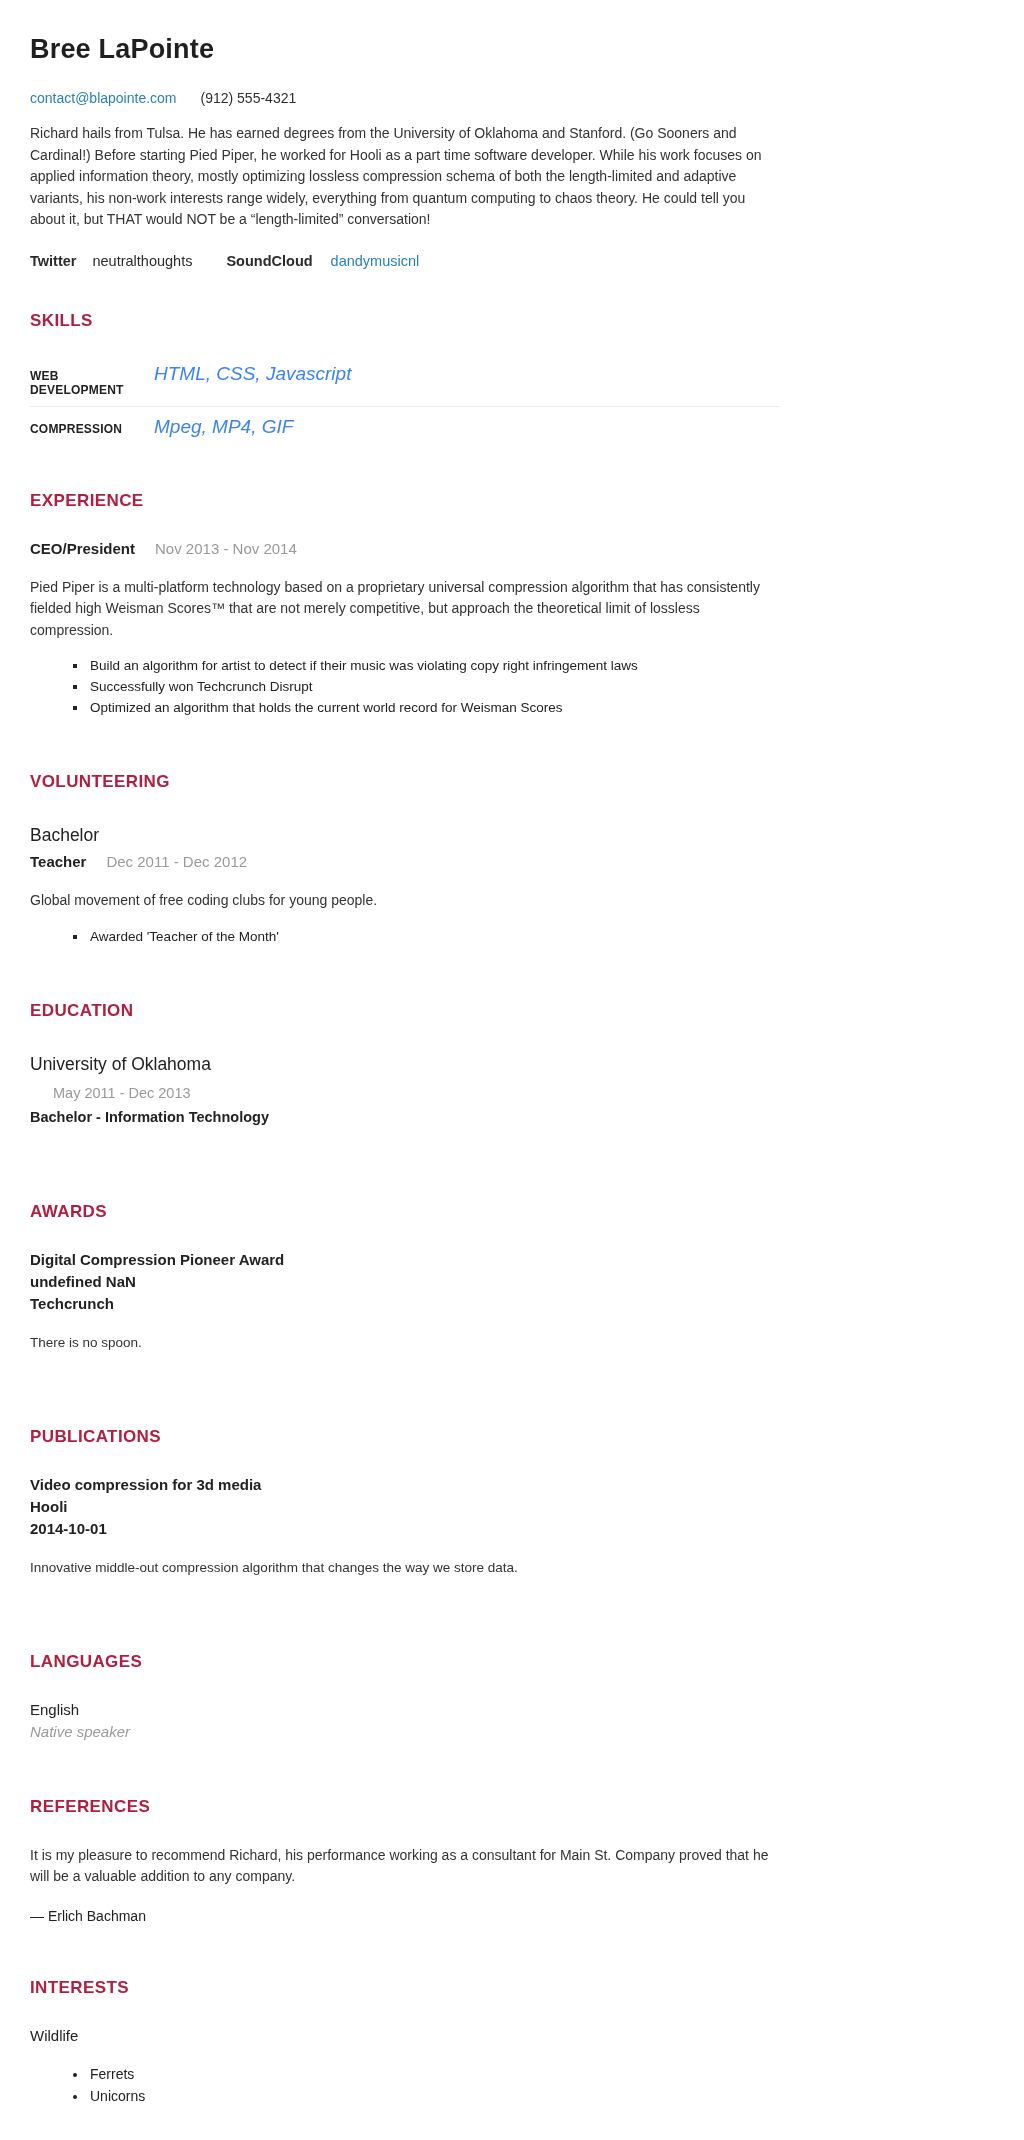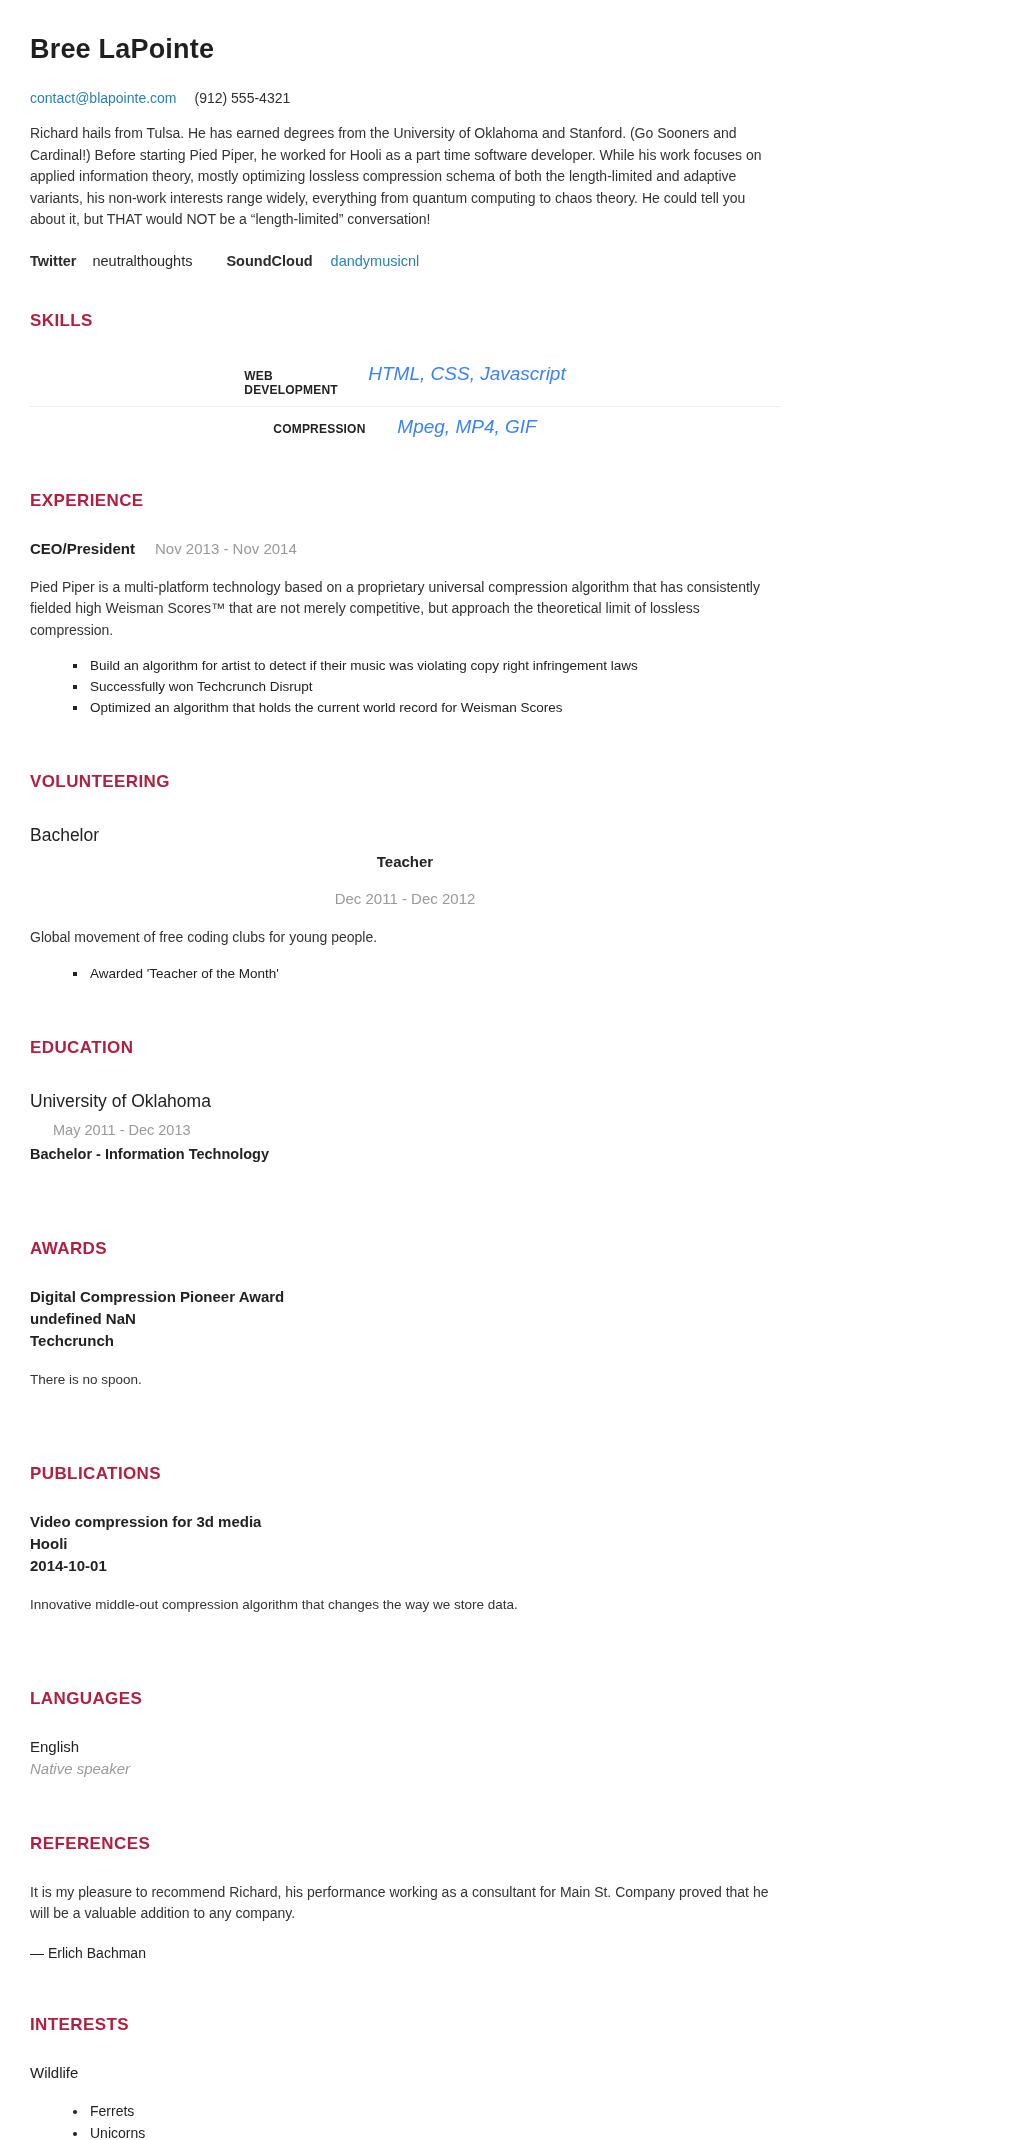--- a/index.html
+++ b/index.html
@@ -6,58 +6,58 @@
   body{
     width:1024px;height:2140px;overflow:hidden;
     font-family:"Liberation Sans","DejaVu Sans",sans-serif;
     color:#333;
   }
   .page{box-sizing:border-box;width:1024px;padding:26px 0 0 30px;}
   .content{width:750px;}
 
   h1{font-size:27px;line-height:34px;font-weight:600;color:#1f1f1f;margin:6px 0 0;letter-spacing:.2px;}
 
-  .contact-row{margin-top:24px;font-size:14px;display:flex;align-items:baseline;gap:18px;}
+  .contact-row{margin-top:24px;font-size:14px;display:flex;align-items:baseline;gap:24px;}
   a.link{color:#2980b9;text-decoration:none;cursor:pointer;}
   .phone{color:#2e2e2e;}
 
   .summary{margin:17px 0 0;font-size:14px;line-height:21.5px;color:#333;width:740px;}
 
   .profiles{margin-top:22px;font-size:14.5px;display:flex;align-items:baseline;}
   .profiles .network{font-weight:600;color:#2b2b2b;}
   .profiles .username{margin-left:16px;color:#2b2b2b;}
   .profiles .network.sc{margin-left:34px;}
   .profiles a.link{margin-left:18px;}
 
   .sec{margin-top:52px;}
   .sec-skills{margin-top:40px;}
   .sec-experience{margin-top:42px;}
   .sec-awards,.sec-publications,.sec-languages{margin-top:72px;}
 
   h2{font-size:17px;line-height:23px;font-weight:600;color:#b01f3f;margin:0;letter-spacing:.4px;}
 
   .skills-table{margin-top:22px;width:750px;}
-  .skill-row{display:flex;align-items:baseline;padding:9px 0;justify-content:center;}
+  .skill-row{display:flex;align-items:baseline;padding:9px 0;}
   .skill-row + .skill-row{border-top:1px solid #ececec;}
   .skill-name{flex:0 0 124px;font-size:12px;font-weight:700;color:#222;letter-spacing:.2px;}
   .skill-keywords{font-size:19px;color:#3b82f6;font-style:italic;}
 
   .job-row{margin-top:28px;display:flex;align-items:baseline;gap:20px;font-size:15px;}
   .job-title{font-weight:700;color:#222;}
   .job-dates{color:#999;}
 
   .sec-summary{margin:20px 0 0;font-size:14px;line-height:21.5px;color:#333;width:740px;}
 
   ul.squares{margin:14px 0 0;padding-left:58px;list-style:square;font-size:13.5px;line-height:21px;color:#222;}
   ul.squares li{padding-left:2px;}
   ul.discs{margin:16px 0 0;padding-left:58px;list-style:disc;font-size:14px;line-height:22.5px;color:#222;}
   ul.discs li{padding-left:2px;}
 
   .org-name{margin-top:30px;font-size:17.5px;font-weight:500;color:#222;line-height:24px;}
-  .sub-row{margin-top:6px;display:flex;align-items:center;gap:20px;font-size:15px;flex-direction:column;}
+  .sub-row{margin-top:6px;display:flex;align-items:flex-end;gap:20px;font-size:15px;}
 
   .edu-dates{margin-top:7px;font-size:14.5px;color:#999;line-height:21px;margin-left:23px;}
   .edu-degree{margin-top:3px;font-size:14.5px;font-weight:700;color:#222;line-height:21px;}
 
   .fact-lines{margin-top:26px;font-size:15px;font-weight:600;color:#222;line-height:22px;}
   .small-summary{margin-top:18px;font-size:13.5px;color:#333;line-height:20px;width:740px;}
 
   .lang-name{margin-top:26px;font-size:15px;font-weight:500;color:#222;line-height:22px;}
   .lang-fluency{font-size:15px;font-style:italic;color:#9a9a9a;line-height:22px;}
 

